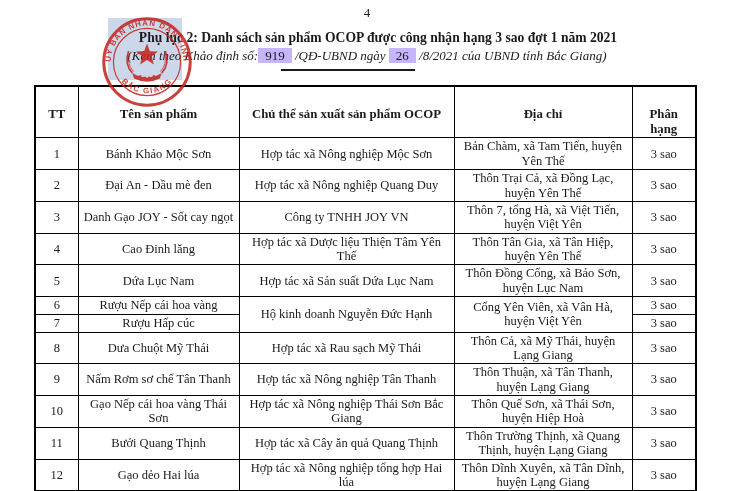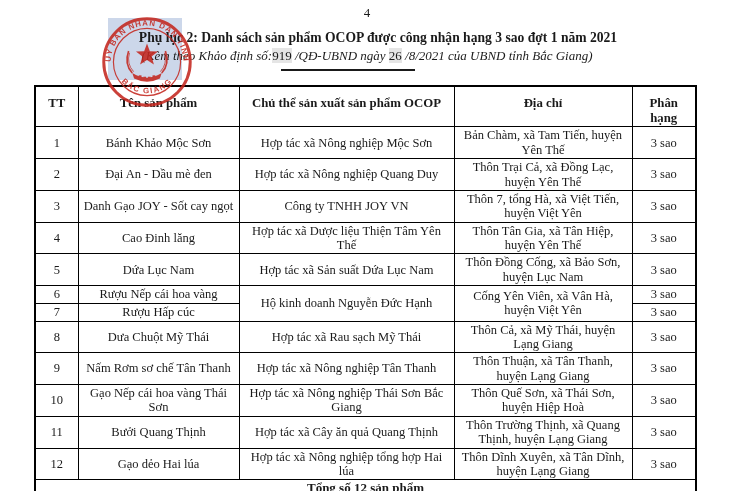--- a/index.html
+++ b/index.html
@@ -10,21 +10,21 @@
   }
   .page-number{
     position:absolute;top:5px;left:0;width:734px;text-align:center;
     font-size:13px;
   }
   .doc-header{
     position:absolute;top:30px;left:0;width:734px;text-align:center;z-index:2;
   }
   .doc-title{font-size:13.6px;font-weight:bold;line-height:1.25;padding-left:22px;}
   .doc-subtitle{font-size:13px;font-style:italic;margin-top:1px;}
-  .hl{font-style:normal;background:#e5e5e5;padding:0 0;}
+  .hl{font-style:normal;background:#c4b5fd;padding:0 7px;}
   .subtitle-rule{
     position:absolute;top:69px;left:281px;width:134px;height:2px;
     background:#1a1a1a;z-index:2;
   }
   .stamp-highlight{
     position:absolute;left:108px;top:18px;width:74px;height:62px;
     background:#ccd7ea;z-index:1;
   }
   .stamp{
     position:absolute;left:101px;top:16px;width:92px;height:92px;
@@ -33,21 +33,21 @@
   table.ocop{
     position:absolute;top:85px;left:34px;width:661px;z-index:2;
     border-collapse:collapse;table-layout:fixed;
     font-size:12.5px;line-height:1.15;
   }
   table.ocop{border:2px solid #000;}
   table.ocop td,table.ocop th{
     border:1px solid #000;vertical-align:middle;text-align:center;
     padding:1px 4px;overflow:hidden;
   }
-  table.ocop th{font-weight:bold;font-size:12.8px;vertical-align:top;padding-top:9px;}
+  table.ocop th{font-weight:bold;font-size:12.8px;vertical-align:top;padding-top:20px;}
   td.cell-name{text-align:justify;padding:1px 5px;margin-left:8px;}
   td.cell-producer{padding:1px 10px;}
   td.cell-rating{white-space:nowrap;}
   tr.row-total td{font-weight:bold;font-size:13px;}
 </style>
 </head>
 <body>
 
 <div class="page-number">4</div>
 

